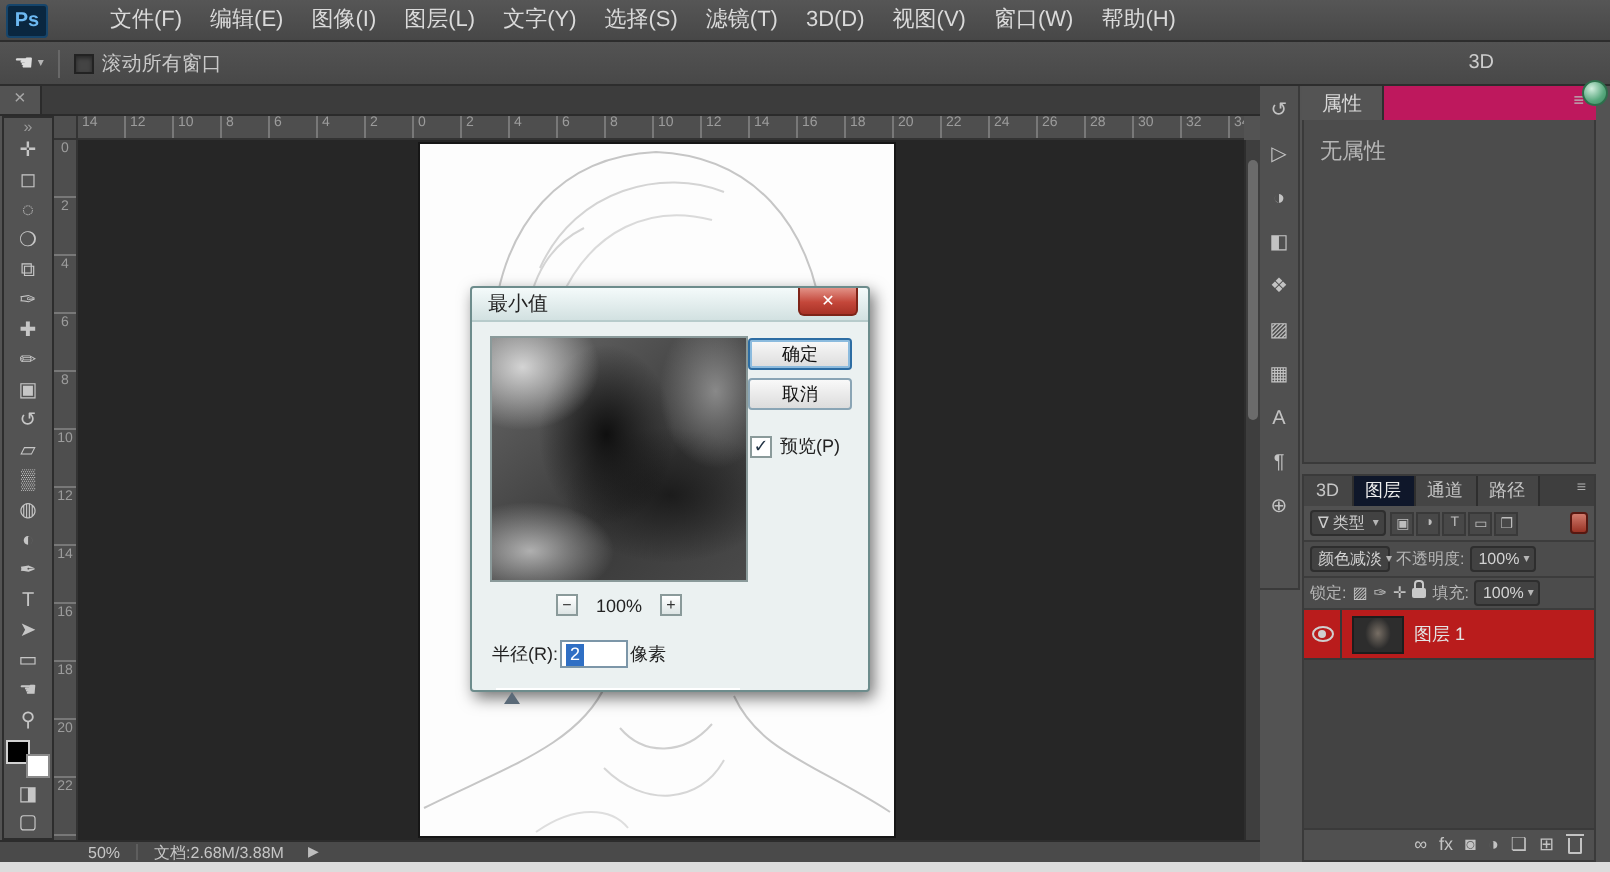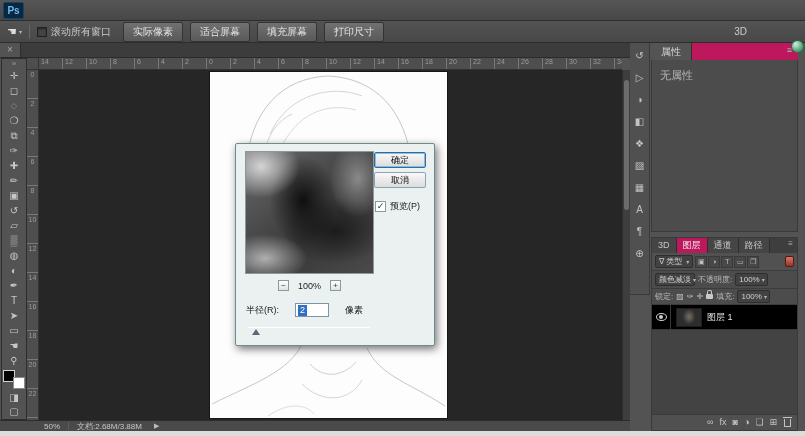--- a/index.html
+++ b/index.html
@@ -65,37 +65,37 @@
   .props{position:absolute;left:651px;top:43px;width:147px;height:190px;z-index:5}
   .panel-head{height:17px;background:#be185d;display:flex;align-items:stretch}
   .panel-tab{background:#545454;color:#d8d8d8;font-size:10px;padding:2px 10px;border-right:1px solid #2e2e2e}
   .panel-menu{margin-left:auto;color:#b8b8b8;font-size:9px;padding:2px 6px}
   .props-body{height:172px;background:#4c4c4c;border:1px solid #3a3a3a;border-top:none;color:#b5b5b5;font-size:11px;padding:8px}
 
   
   .layers-panel{position:absolute;left:651px;top:237px;width:147px;height:194px;display:flex;flex-direction:column;background:#4c4c4c;border:1px solid #3a3a3a;z-index:5}
   .ltabs{height:15px;background:#3e3e3e;display:flex;flex:none}
   .ltab{font-size:9px;color:#c6c6c6;padding:1px 6px;border-right:1px solid #2e2e2e;background:#454545;line-height:13px}
-  .ltab.active{background:#be185d;color:#ececec}
+  .ltab.active{background:#0f172a;color:#ececec}
   .ltab-menu{margin-left:auto;color:#b0b0b0;font-size:8px;padding:1px 4px}
   .filter-row{height:18px;display:flex;align-items:center;gap:2px;padding:0 3px;background:#515151;border-bottom:1px solid #3c3c3c;flex:none}
   .kind-dd{display:flex;align-items:center;gap:2px;background:#424242;border:1px solid #2e2e2e;border-radius:2px;height:13px;padding:0 3px;color:#cccccc;font-size:8px}
   .f-icons{display:flex;gap:1px}
   .f-icon{width:12px;height:12px;display:flex;align-items:center;justify-content:center;color:#bdbdbd;font-size:7px;background:#484848;border:1px solid #393939}
   .f-toggle{margin-left:auto;width:9px;height:11px;background:linear-gradient(#d07a6c,#993325);border:1px solid #571811;border-radius:2px}
   .blend-row{height:18px;display:flex;align-items:center;gap:3px;padding:0 3px;border-bottom:1px solid #3c3c3c;flex:none}
   .dd{display:flex;align-items:center;justify-content:space-between;background:#424242;border:1px solid #2e2e2e;border-radius:2px;height:13px;padding:0 3px;color:#d2d2d2;font-size:8px;white-space:nowrap}
   .dd-blend{width:40px}
   .dd-val{width:33px}
   .lbl{color:#b6b6b6;font-size:8px;white-space:nowrap}
   .lock-row{height:16px;display:flex;align-items:center;gap:3px;padding:0 3px;border-bottom:1px solid #3c3c3c;flex:none}
   .lk-icon{color:#c0c0c0;font-size:8px;line-height:1}
   .rows{flex:1;background:#434343;display:flex;flex-direction:column}
   .layer-row{height:25px;display:flex;align-items:center;border-bottom:1px solid #383838;background:#4a4a4a;flex:none}
-  .layer-row.selected{background:#000000}
+  .layer-row.selected{background:#b91c1c}
   .eye-cell{width:19px;height:100%;border-right:1px solid #383838;display:flex;align-items:center;justify-content:center}
   .eye{width:11px;height:8px;border:1px solid #d0d0d0;border-radius:50%;position:relative}
   .eye::after{content:"";position:absolute;left:2px;top:1px;width:4px;height:4px;border-radius:50%;background:#d0d0d0}
   .thumb{width:26px;height:19px;margin:0 5px;border:1px solid #1d1d1d;background:radial-gradient(8px 10px at 50% 45%,#776e64,#2d2d2d 80%),#262626;flex:none}
   .lname{font-size:9px;color:#e4e4e4;flex:1}
   .row-lock{margin-right:7px;visibility:hidden}
   .row-lock.show{visibility:visible}
   .lock-shape{display:block;width:7px;height:5px;background:#c9c9c9;border-radius:1px;position:relative}
   .lock-shape::before{content:"";position:absolute;top:-4px;left:1px;width:3px;height:3px;border:1px solid #c9c9c9;border-bottom:none;border-radius:2px 2px 0 0}
   .lpanel-bottom{height:16px;background:#505050;border-top:1px solid #3a3a3a;display:flex;align-items:center;justify-content:flex-end;gap:6px;padding:0 6px;flex:none}
@@ -122,46 +122,53 @@
       linear-gradient(140deg,#6a6a6a,#383838 60%,#4a4a4a)}
   .zoom-row{position:absolute;left:9px;top:136px;width:129px;display:flex;align-items:center;justify-content:center;gap:9px}
   .zbtn{width:11px;height:11px;border:1px solid #8a9a9a;background:linear-gradient(#ffffff,#dde4e4);font-size:8px;line-height:8px;text-align:center;color:#333;padding:0;font-family:inherit}
   .zoom-pct{font-size:9px;color:#222}
   .dlg-btn{position:absolute;right:8px;width:52px;height:16px;background:linear-gradient(#f9f9f9,#dcdcdc);border:1px solid #8aa5b5;border-radius:2px;font-size:9px;color:#111;font-family:Liberation Serif, serif;line-height:1}
   .btn-ok{top:8px;border-color:#2d6da3;box-shadow:inset 0 0 0 1px #8cbbde}
   .btn-cancel{top:28px}
   .preview-check{position:absolute;right:14px;top:56px;display:flex;align-items:center;gap:4px}
   .cb{width:11px;height:11px;background:#fff;border:1px solid #8a9a9a;display:flex;align-items:center;justify-content:center;font-size:9px;color:#234;line-height:1}
   .pc-label{font-size:9px;color:#222}
-  .radius-row{position:absolute;left:10px;top:159px;display:flex;align-items:center;gap:16px;font-size:9px;color:#222}
+  .radius-row{position:absolute;left:10px;top:159px;display:flex;align-items:center;gap:1px;font-size:9px;color:#222}
   .radius-input{width:34px;height:14px;background:#fff;border:1px solid #7c96a8;display:flex;align-items:center;padding-left:2px}
   .sel-val{background:#2f6fc4;color:#fff;font-size:9px;padding:0 2px;line-height:11px}
   .slider{position:absolute;left:12px;top:181px;width:122px;height:11px}
   .slider-track{position:absolute;top:2px;left:0;right:0;height:1px;background:#8a9a9a;border-bottom:1px solid #fff}
   .slider-thumb{position:absolute;left:4px;top:4px;width:0;height:0;border-left:4px solid transparent;border-right:4px solid transparent;border-bottom:6px solid #5a6a78}
 </style>
 </head>
 <body>
 
 <div class="menubar">
   <span class="ps-logo">Ps</span>
+  <div class="menu-items">
+    <span class="menu-item">文件(F)</span>
+      <span class="menu-item">编辑(E)</span>
+      <span class="menu-item">图像(I)</span>
+      <span class="menu-item">图层(L)</span>
+      <span class="menu-item">文字(Y)</span>
+      <span class="menu-item">选择(S)</span>
+      <span class="menu-item">滤镜(T)</span>
+      <span class="menu-item">3D(D)</span>
+      <span class="menu-item">视图(V)</span>
+      <span class="menu-item">窗口(W)</span>
+      <span class="menu-item">帮助(H)</span>
+  </div>
 </div>
 
 <div class="optionsbar">
   <span class="opt-tool">☚</span>
   <span class="caret">▾</span>
   <span class="opt-sep"></span>
   <span class="checkbox"></span>
   <span class="opt-label">滚动所有窗口</span>
-  <div class="opt-btns">
-    <button class="opt-btn">实际像素</button>
-      <button class="opt-btn">适合屏幕</button>
-      <button class="opt-btn">填充屏幕</button>
-      <button class="opt-btn">打印尺寸</button>
-  </div>
   <span class="workspace">3D</span>
 </div>
 
 <div class="tabbar">
   <div class="doc-tab">
     <span class="tab-close">×</span>
   </div>
 </div>
 
 <div class="toolbar">
@@ -454,20 +461,24 @@
         <span class="b-icon">❏</span>
         <span class="b-icon">⊞</span>
     </div>
     <span class="trash"></span>
   </div>
 </div>
 
 <div class="green-dot"></div>
 
 <div class="dialog">
+  <div class="dlg-titlebar">
+    <span class="dlg-title">最小值</span>
+    <button class="dlg-close">✕</button>
+  </div>
   <div class="dlg-body">
     <div class="preview-frame">
       <div class="preview-art"></div>
     </div>
     <div class="zoom-row">
       <button class="zbtn">−</button>
       <span class="zoom-pct">100%</span>
       <button class="zbtn">+</button>
     </div>
     <button class="dlg-btn btn-ok">确定</button>

